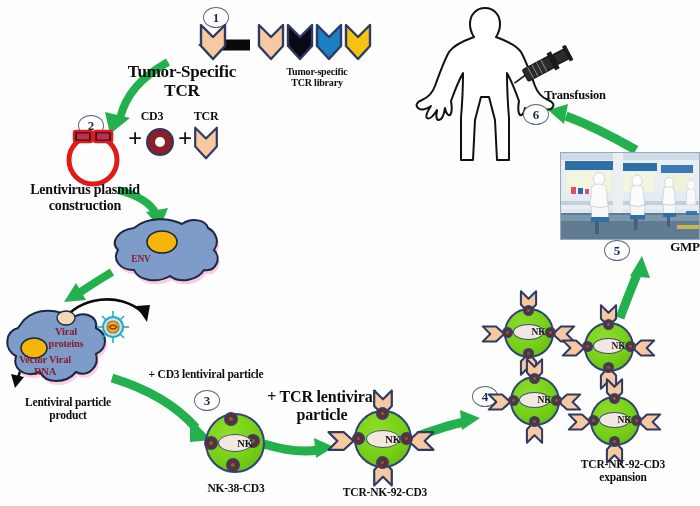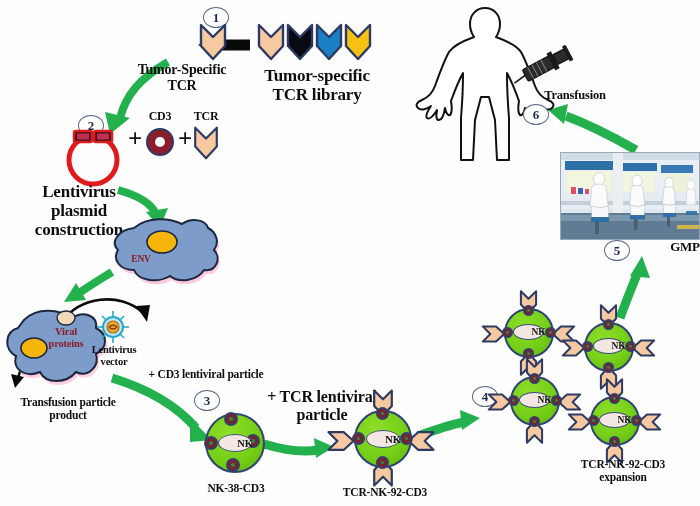--- a/index.html
+++ b/index.html
@@ -204,53 +204,53 @@
     </g>
   </svg>
 
   <div class="step" style="left:203px; top:7px;">
     <span>1</span>
   </div>
 
   <svg class="tcr" style="left:198px; top:22px;" width="30" height="40" viewBox="0 0 30 40">
     <path d="M3,3 L3,24 L15,37 L27,24 L27,3 L15,15 Z" fill="#f7c9a0" stroke="#2d3a63" stroke-width="2.4" stroke-linejoin="round"></path>
   </svg>
-  <div class="lbl c" style="left:122px; top:62px; width:120px; font-size:14px;">Tumor-Specific TCR</div>
+  <div class="lbl c" style="left:122px; top:62px; width:120px; font-size:17px;">Tumor-Specific TCR</div>
 
   <svg class="tcr" style="left:256px; top:22px;" width="30" height="40" viewBox="0 0 30 40">
     <path d="M3,3 L3,24 L15,37 L27,24 L27,3 L15,15 Z" fill="#f7c9a0" stroke="#2d3a63" stroke-width="2.4" stroke-linejoin="round"></path>
   </svg>
   <svg class="tcr" style="left:285px; top:22px;" width="30" height="40" viewBox="0 0 30 40">
     <path d="M3,3 L3,24 L15,37 L27,24 L27,3 L15,15 Z" fill="#0a0a14" stroke="#2d3a63" stroke-width="2.4" stroke-linejoin="round"></path>
   </svg>
   <svg class="tcr" style="left:314px; top:22px;" width="30" height="40" viewBox="0 0 30 40">
     <path d="M3,3 L3,24 L15,37 L27,24 L27,3 L15,15 Z" fill="#1b7fc4" stroke="#2d3a63" stroke-width="2.4" stroke-linejoin="round"></path>
   </svg>
   <svg class="tcr" style="left:343px; top:22px;" width="30" height="40" viewBox="0 0 30 40">
     <path d="M3,3 L3,24 L15,37 L27,24 L27,3 L15,15 Z" fill="#f5c211" stroke="#2d3a63" stroke-width="2.4" stroke-linejoin="round"></path>
   </svg>
-  <div class="lbl c" style="left:258px; top:66px; width:118px; font-size:17px;">Tumor-specific
+  <div class="lbl c" style="left:258px; top:66px; width:118px; font-size:10px;">Tumor-specific
 TCR library</div>
 
   <div class="step" style="left:78px; top:115px;">
     <span>2</span>
   </div>
 
   <svg class="abs" style="left:54px; top:128px;" width="78" height="60" viewBox="0 0 78 60">
     <circle cx="39" cy="32" r="24" fill="none" stroke="#e01b1b" stroke-width="5"></circle>
     <rect x="20" y="3" width="18" height="11" rx="2" fill="#3a1020" stroke="#e01b1b" stroke-width="2.5"></rect>
     <rect x="40" y="3" width="18" height="11" rx="2" fill="#3a1020" stroke="#e01b1b" stroke-width="2.5"></rect>
     <rect x="23" y="5.5" width="12" height="6" fill="#c0304e"></rect>
     <rect x="43" y="5.5" width="12" height="6" fill="#c0304e"></rect>
   </svg>
-  <div class="lbl c" style="left:16px; top:182px; width:126px; font-size:17px;">Lentivirus plasmid
+  <div class="lbl c" style="left:22px; top:182px; width:126px; font-size:14px;">Lentivirus plasmid
 construction</div>
 
   <div class="plus" style="left:128px; top:126px; font-size:25px;">+</div>
-  <div class="lbl c" style="left:140px; top:110px; width:40px; font-size:12px;">CD3</div>
+  <div class="lbl c" style="left:132px; top:110px; width:40px; font-size:12px;">CD3</div>
   <div class="cd3ring" style="left:146px; top:128px; width:28px; height:28px;"></div>
 
   <div class="plus" style="left:178px; top:126px; font-size:25px;">+</div>
   <div class="lbl c" style="left:186px; top:110px; width:40px; font-size:12px;">TCR</div>
   <svg class="tcr" style="left:192px; top:125px;" width="28" height="36" viewBox="0 0 30 40">
     <path d="M3,3 L3,24 L15,37 L27,24 L27,3 L15,15 Z" fill="#f7c9a0" stroke="#2d3a63" stroke-width="2.4" stroke-linejoin="round"></path>
   </svg>
 
   <svg class="abs" style="left:104px; top:212px;" width="124" height="76" viewBox="0 0 124 76">
     <g>
@@ -270,40 +270,40 @@
              C100,66 88,78 76,72 C66,84 46,84 40,72 C26,78 12,70 16,56
              C4,50 4,32 18,28 Z" fill="#ff9ec4" opacity="0.5" transform="translate(2,4)"></path>
     <path d="M24,20 C38,6 60,10 72,18 C84,10 98,16 96,28 C108,34 108,48 96,54
              C100,66 88,78 76,72 C66,84 46,84 40,72 C26,78 12,70 16,56
              C4,50 4,32 18,28 Z" fill="#7d9cc9" stroke="#1c2740" stroke-width="2"></path>
     <ellipse cx="34" cy="48" rx="13" ry="10" fill="#f5b50a" stroke="#1c2740" stroke-width="1.6"></ellipse>
     <ellipse cx="66" cy="18" rx="9" ry="7" fill="#f3d9b8" stroke="#1c2740" stroke-width="1.4"></ellipse>
   </svg>
   <div class="lbl l" style="left:36px; top:326px; width:60px; font-size:10.5px; color:#8c1d2a;">Viral
 proteins</div>
+  <div class="lbl l" style="left:6px; top:354px; width:78px; font-size:10.5px; color:#8c1d2a;">Vector Viral
+RNA</div>
 
   <svg class="abs" style="left:96px; top:310px;" width="34" height="34" viewBox="0 0 34 34">
     <g stroke="#2aa6c9" stroke-width="1.6">
       <line x1="17" y1="1" x2="17" y2="7"></line>
         <line x1="17" y1="27" x2="17" y2="33"></line>
       <line x1="1" y1="17" x2="7" y2="17"></line>
         <line x1="27" y1="17" x2="33" y2="17"></line>
       <line x1="6" y1="6" x2="10" y2="10"></line>
         <line x1="24" y1="24" x2="28" y2="28"></line>
       <line x1="28" y1="6" x2="24" y2="10"></line>
         <line x1="10" y1="24" x2="6" y2="28"></line>
     </g>
     <circle cx="17" cy="17" r="10" fill="#bfe6f2" stroke="#2aa6c9" stroke-width="2"></circle>
     <circle cx="17" cy="17" r="6" fill="#f0a830" stroke="#b06a10" stroke-width="1.2"></circle>
     <path d="M13,17 q4,-4 8,0 q-4,4 -8,0" fill="none" stroke="#7a3b06" stroke-width="1.2"></path>
   </svg>
-  <div class="lbl c" style="left:78px; top:344px; width:72px; font-size:10.5px;">Lentivirus
-vector</div>
-
-  <div class="lbl l" style="left:8px; top:396px; width:120px; font-size:11.5px;">Transfusion particle
+
+  <div class="lbl l" style="left:8px; top:396px; width:120px; font-size:11.5px;">Lentiviral particle
 product</div>
 
   <div class="lbl l" style="left:116px; top:368px; width:180px; font-size:11.5px;">+ CD3 lentiviral particle</div>
 
   <div class="step" style="left:194px; top:390px;">
     <span>3</span>
   </div>
 
   <div class="nkcell" style="left:202px; top:410px; width:66px; height:66px;">
     <div class="nkbody" style="left:3px; top:3px; width:60px; height:60px;"></div>

